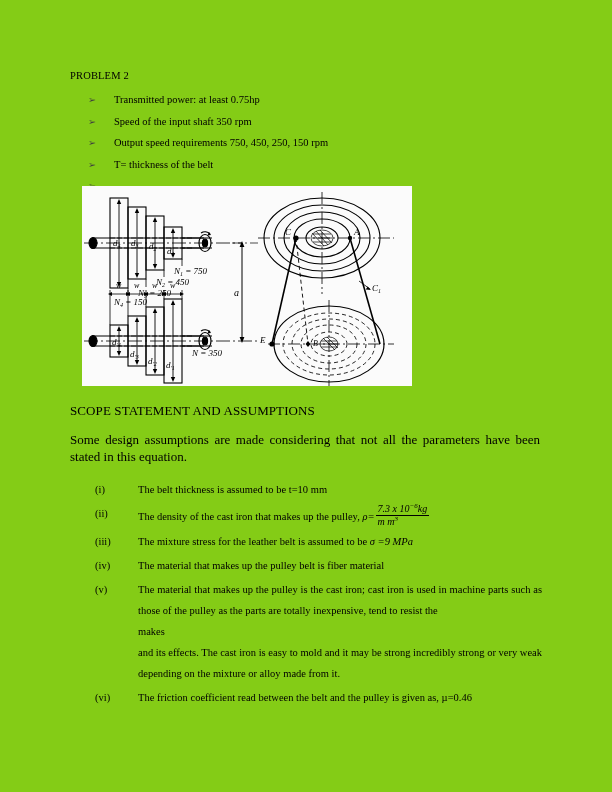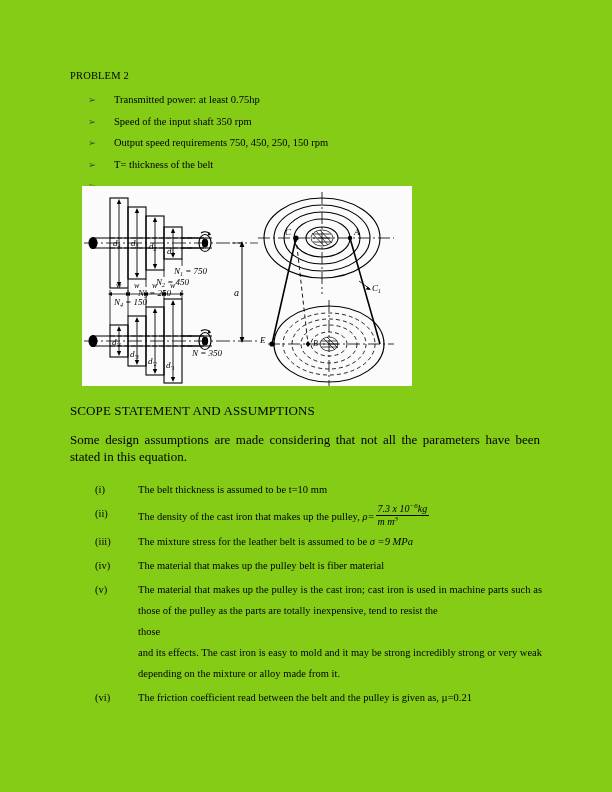--- a/index.html
+++ b/index.html
@@ -355,24 +355,24 @@
       </li>
 
       <li>
         <span class="rnum">(iv)</span>
         <span class="item-body">The material that makes up the pulley belt is fiber material</span>
       </li>
 
       <li>
         <span class="rnum">(v)</span>
         <span class="item-body just">The material that makes up the pulley is the cast iron; cast iron is used in machine parts such as those of the pulley as the parts are totally inexpensive, tend to resist the</span>
-        <span class="item-body">those</span>
+        <span class="item-body">makes</span>
         <span class="item-body just">and its effects. The cast iron is easy to mold and it may be strong incredibly strong or very weak depending on the mixture or alloy made from it.</span>
       </li>
 
       <li>
         <span class="rnum">(vi)</span>
-        <span class="item-body">The friction coefficient read between the belt and the pulley is given as, µ=0.21</span>
+        <span class="item-body">The friction coefficient read between the belt and the pulley is given as, µ=0.46</span>
       </li>
 
     </ol>
   </div>
 </div>
 
 </body></html>

